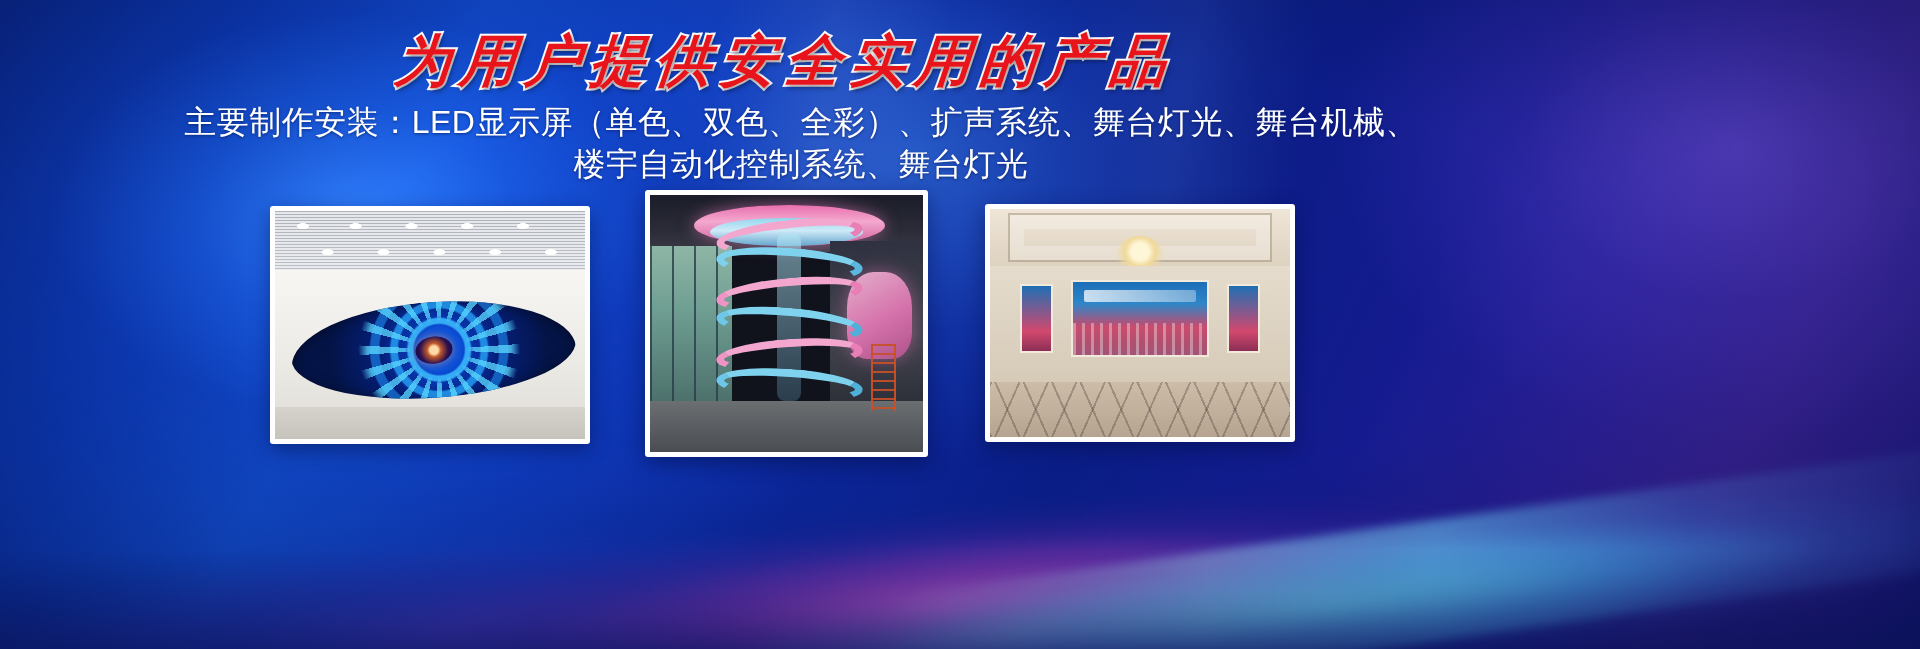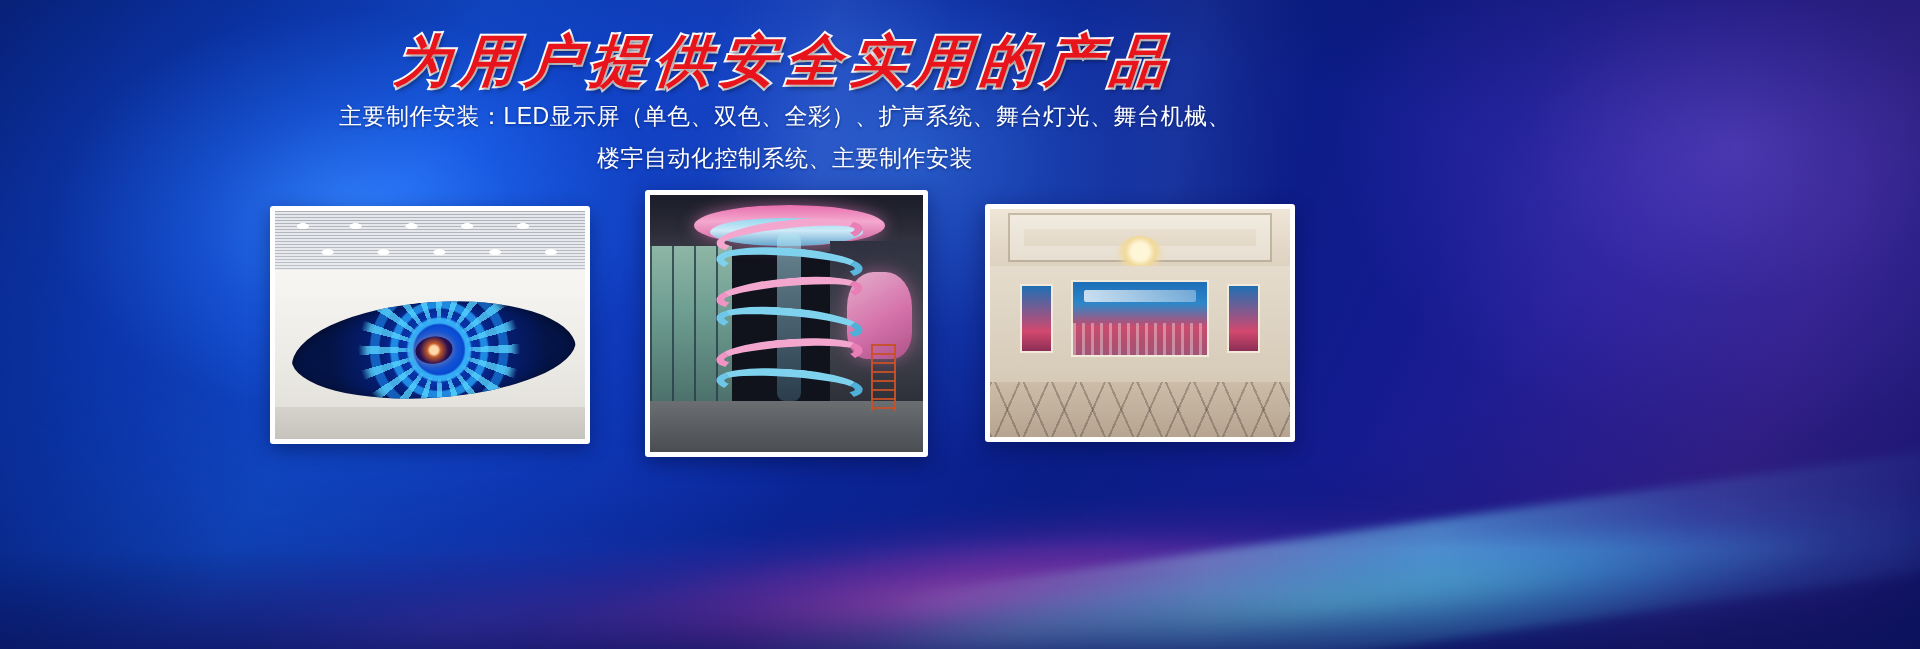--- a/index.html
+++ b/index.html
@@ -133,22 +133,22 @@
     -webkit-text-stroke:4px #ffffff;
     paint-order:stroke fill;
     text-shadow:
       0 0 1px #ffffff,
       2px 3px 5px rgba(0,0,0,0.45);
     white-space:nowrap;
     transform:skewX(-5deg);
   }
 
   .subline {
-    position:absolute; left:0; width:1570px; text-align:center;
-    color:#ffffff; font-size:23px; letter-spacing:0.5px;
+    position:absolute; left:16px; width:1570px; text-align:center;
+    color:#ffffff; font-size:32px; letter-spacing:0.5px;
     text-shadow:0 1px 3px rgba(0,20,80,0.6);
     white-space:nowrap;
   }
   .subline-1 { top:101px; }
   .subline-2 { top:143px; }
 
   
   .gallery { position:absolute; left:0; top:0; width:1570px; height:649px; }
 
   .photo-card {
@@ -377,21 +377,21 @@
   <div class="ribbon-cyan"></div>
   <div class="ribbon-arc"></div>
   <div class="ribbon-deep"></div>
 
   <div class="content">
 
     <div class="headline">为用户提供安全实用的产品</div>
 
     <div class="subline subline-1">主要制作安装：LED显示屏（单色、双色、全彩）、扩声系统、舞台灯光、舞台机械、</div>
 
-    <div class="subline subline-2">楼宇自动化控制系统、主要制作安装</div>
+    <div class="subline subline-2">楼宇自动化控制系统、舞台灯光</div>
 
     <div class="gallery">
 
       <div class="photo-card" id="card-eye">
         <div class="photo-inner">
           <div class="p1">
             <div class="p1-ceiling"></div>
             <div class="p1-wall"></div>
             <div class="p1-eye">
               <div class="p1-pupil"></div>

